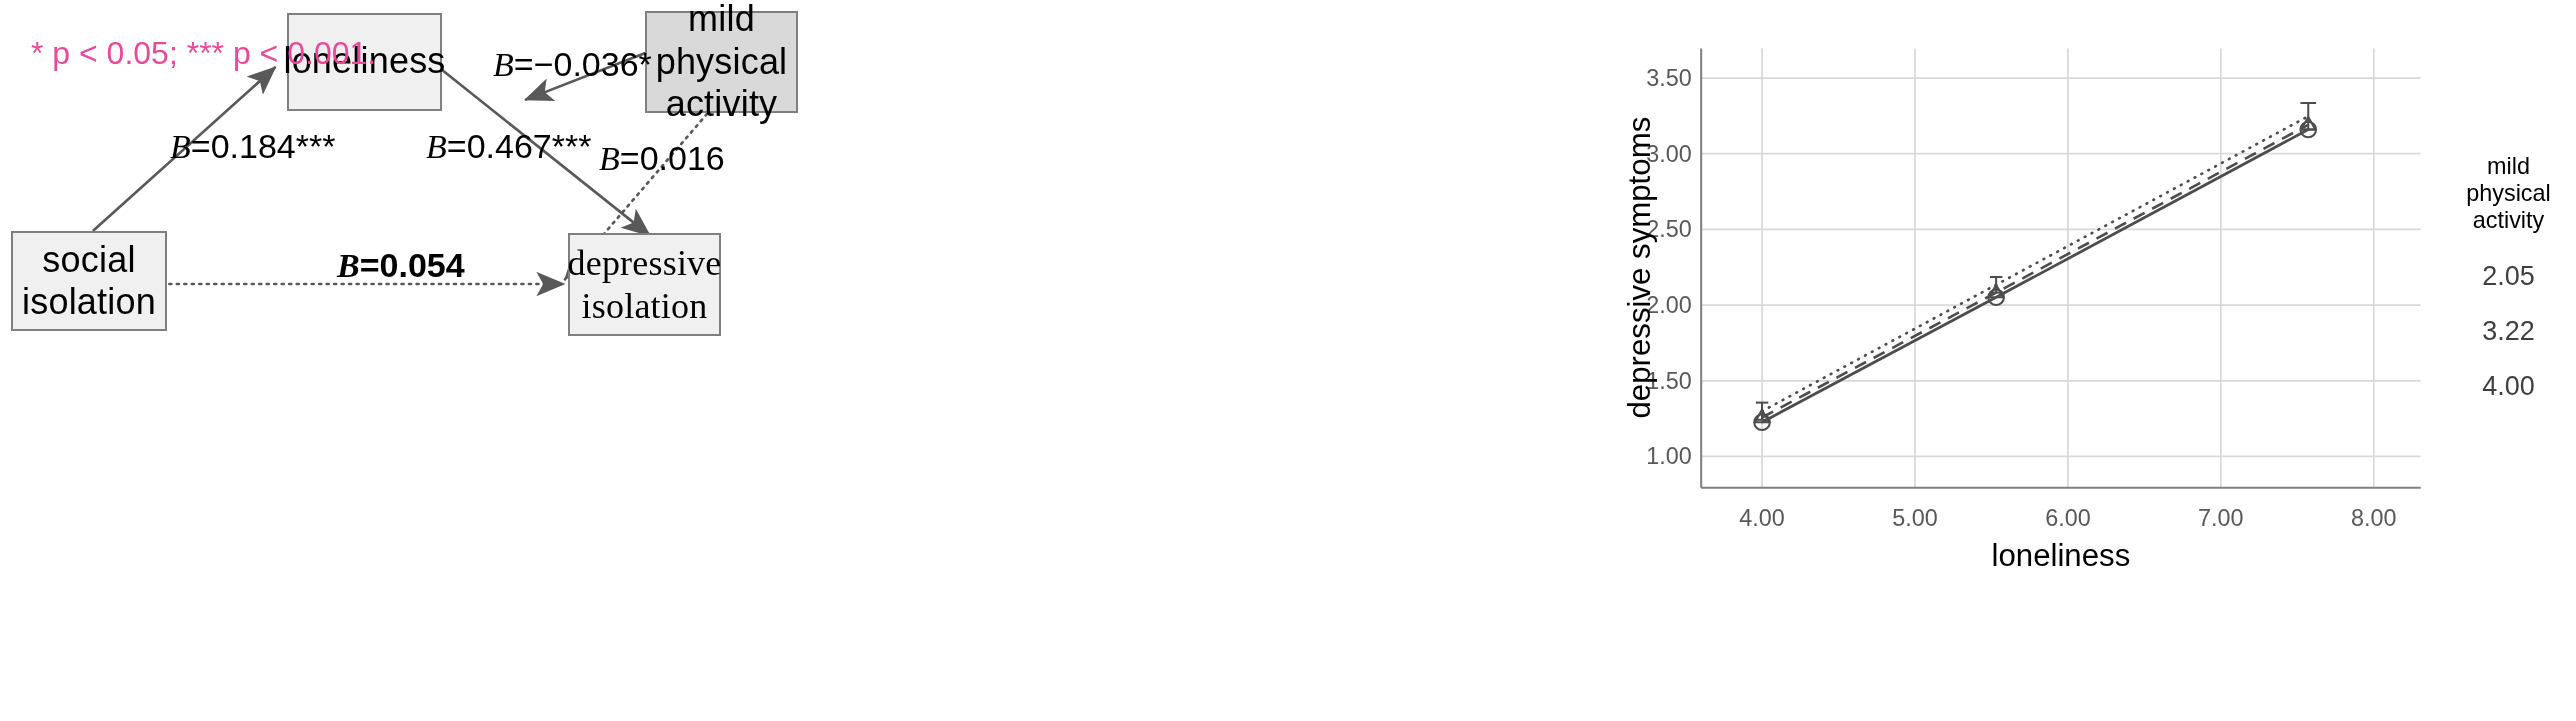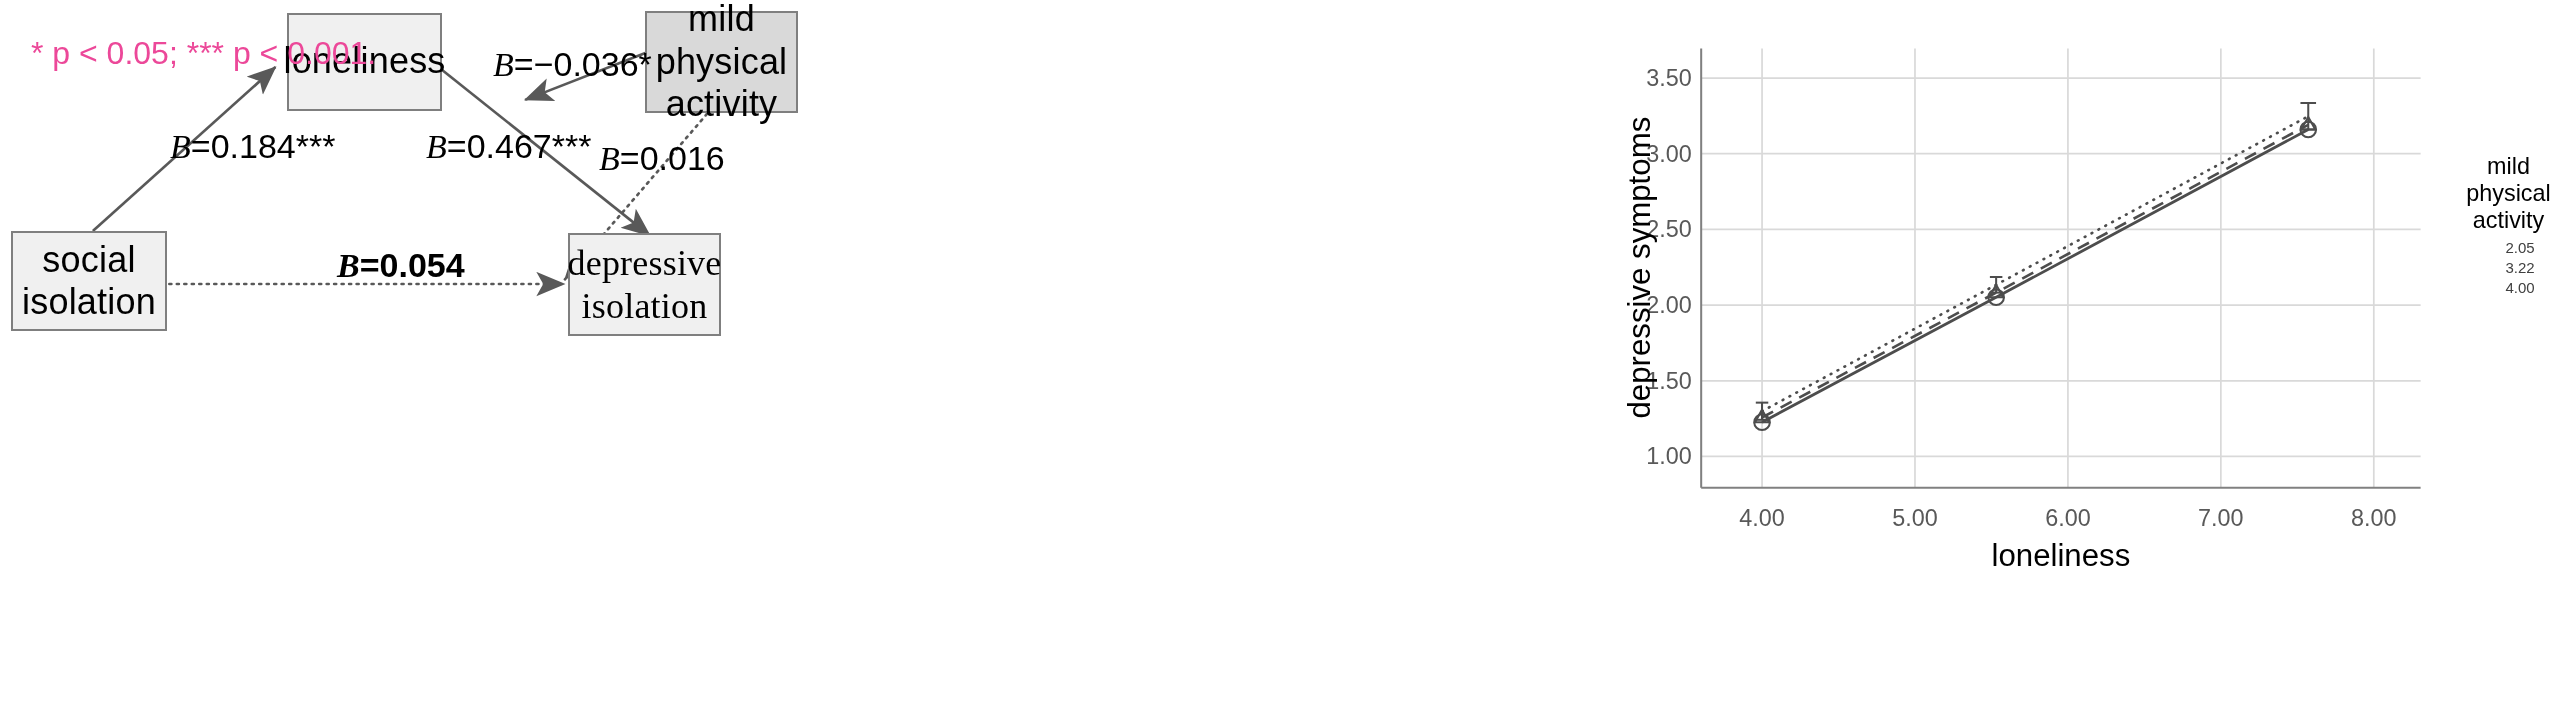--- a/index.html
+++ b/index.html
@@ -56,21 +56,21 @@
   #chart svg{position:absolute;left:0;top:0;width:967px;height:721px;}
 
   .legend{
     position:absolute;left:837px;top:153px;width:125px;
     text-align:center;font-size:23.4px;line-height:1.16;color:#000;
   }
   .legend .title{font-size:23.4px;}
   .legend .rows{margin-top:3.1px;}
   .legend .row{
     display:flex;align-items:center;justify-content:center;gap:3.1px;
-    font-size:15px;color:#404040;line-height:1.18;
+    font-size:27px;color:#404040;line-height:1.18;flex-direction:column;
   }
   .legend .row .mk{width:20px;height:20px;position:relative;display:inline-block;}
   .legend .row .mk svg{position:absolute;left:0;top:0;width:20px;height:20px;}
 </style>
 </head>
 <body>
 
 <div class="stage">
 
   <div id="diagram">

